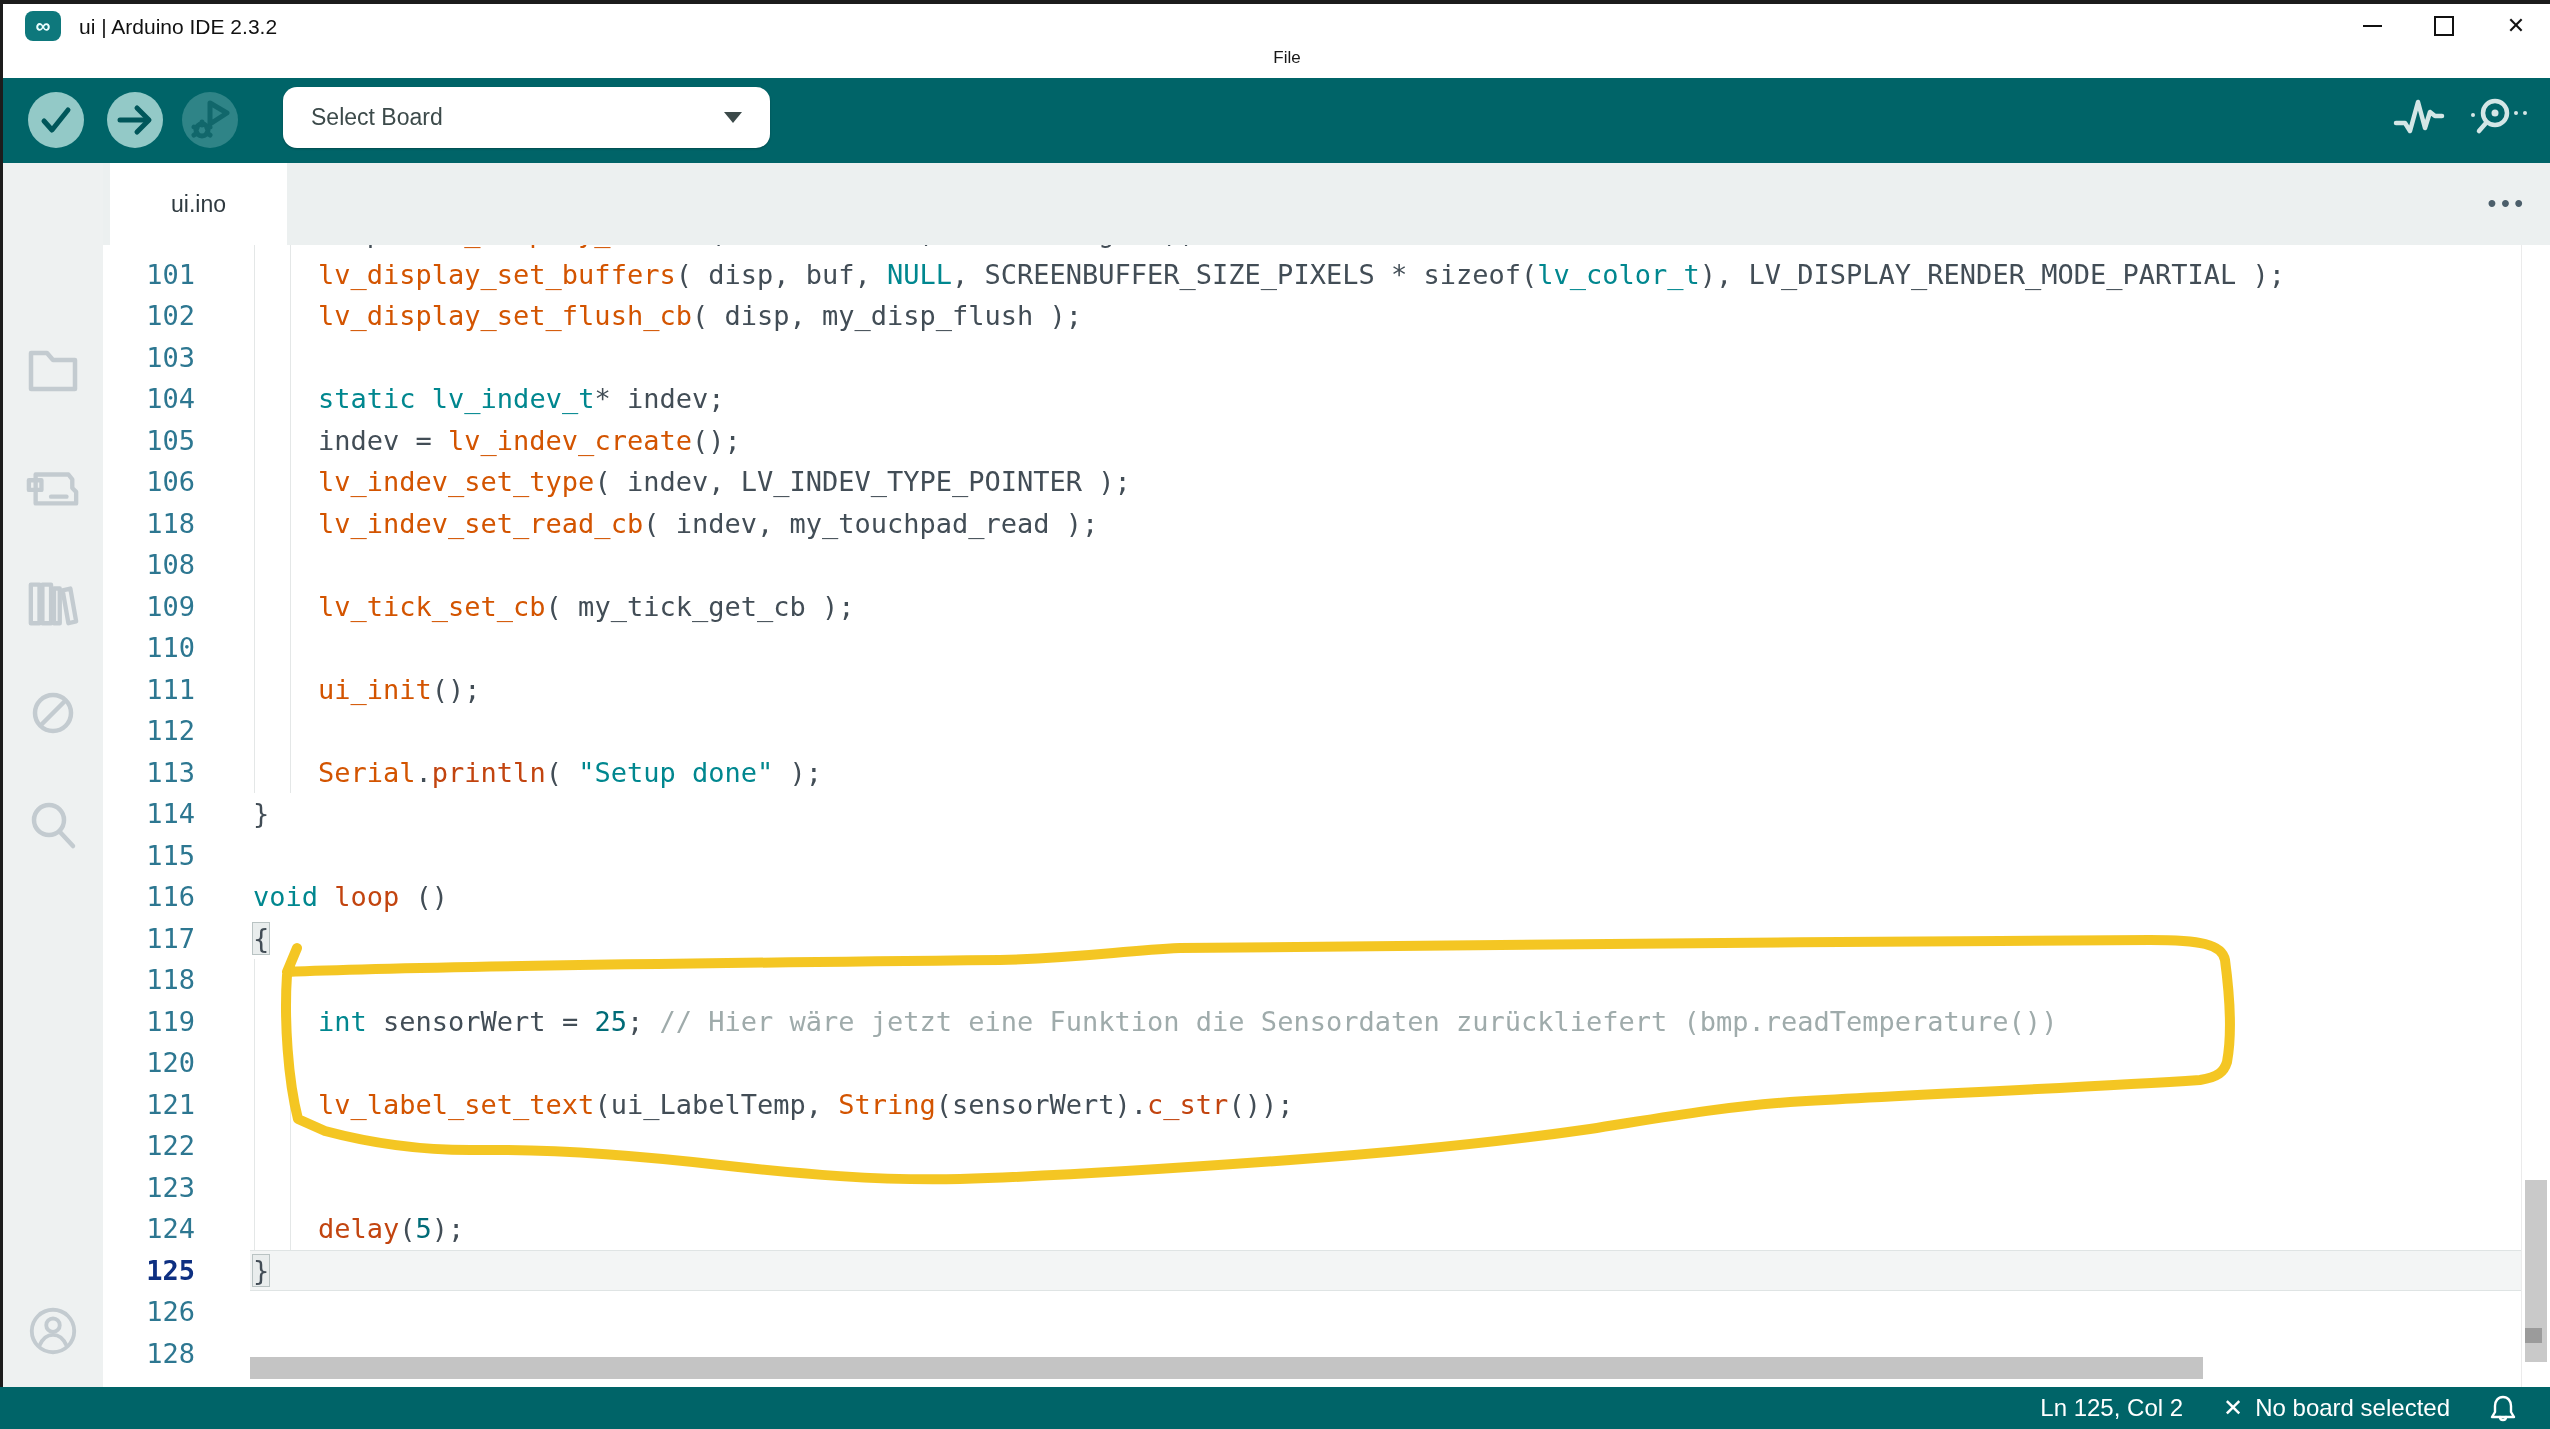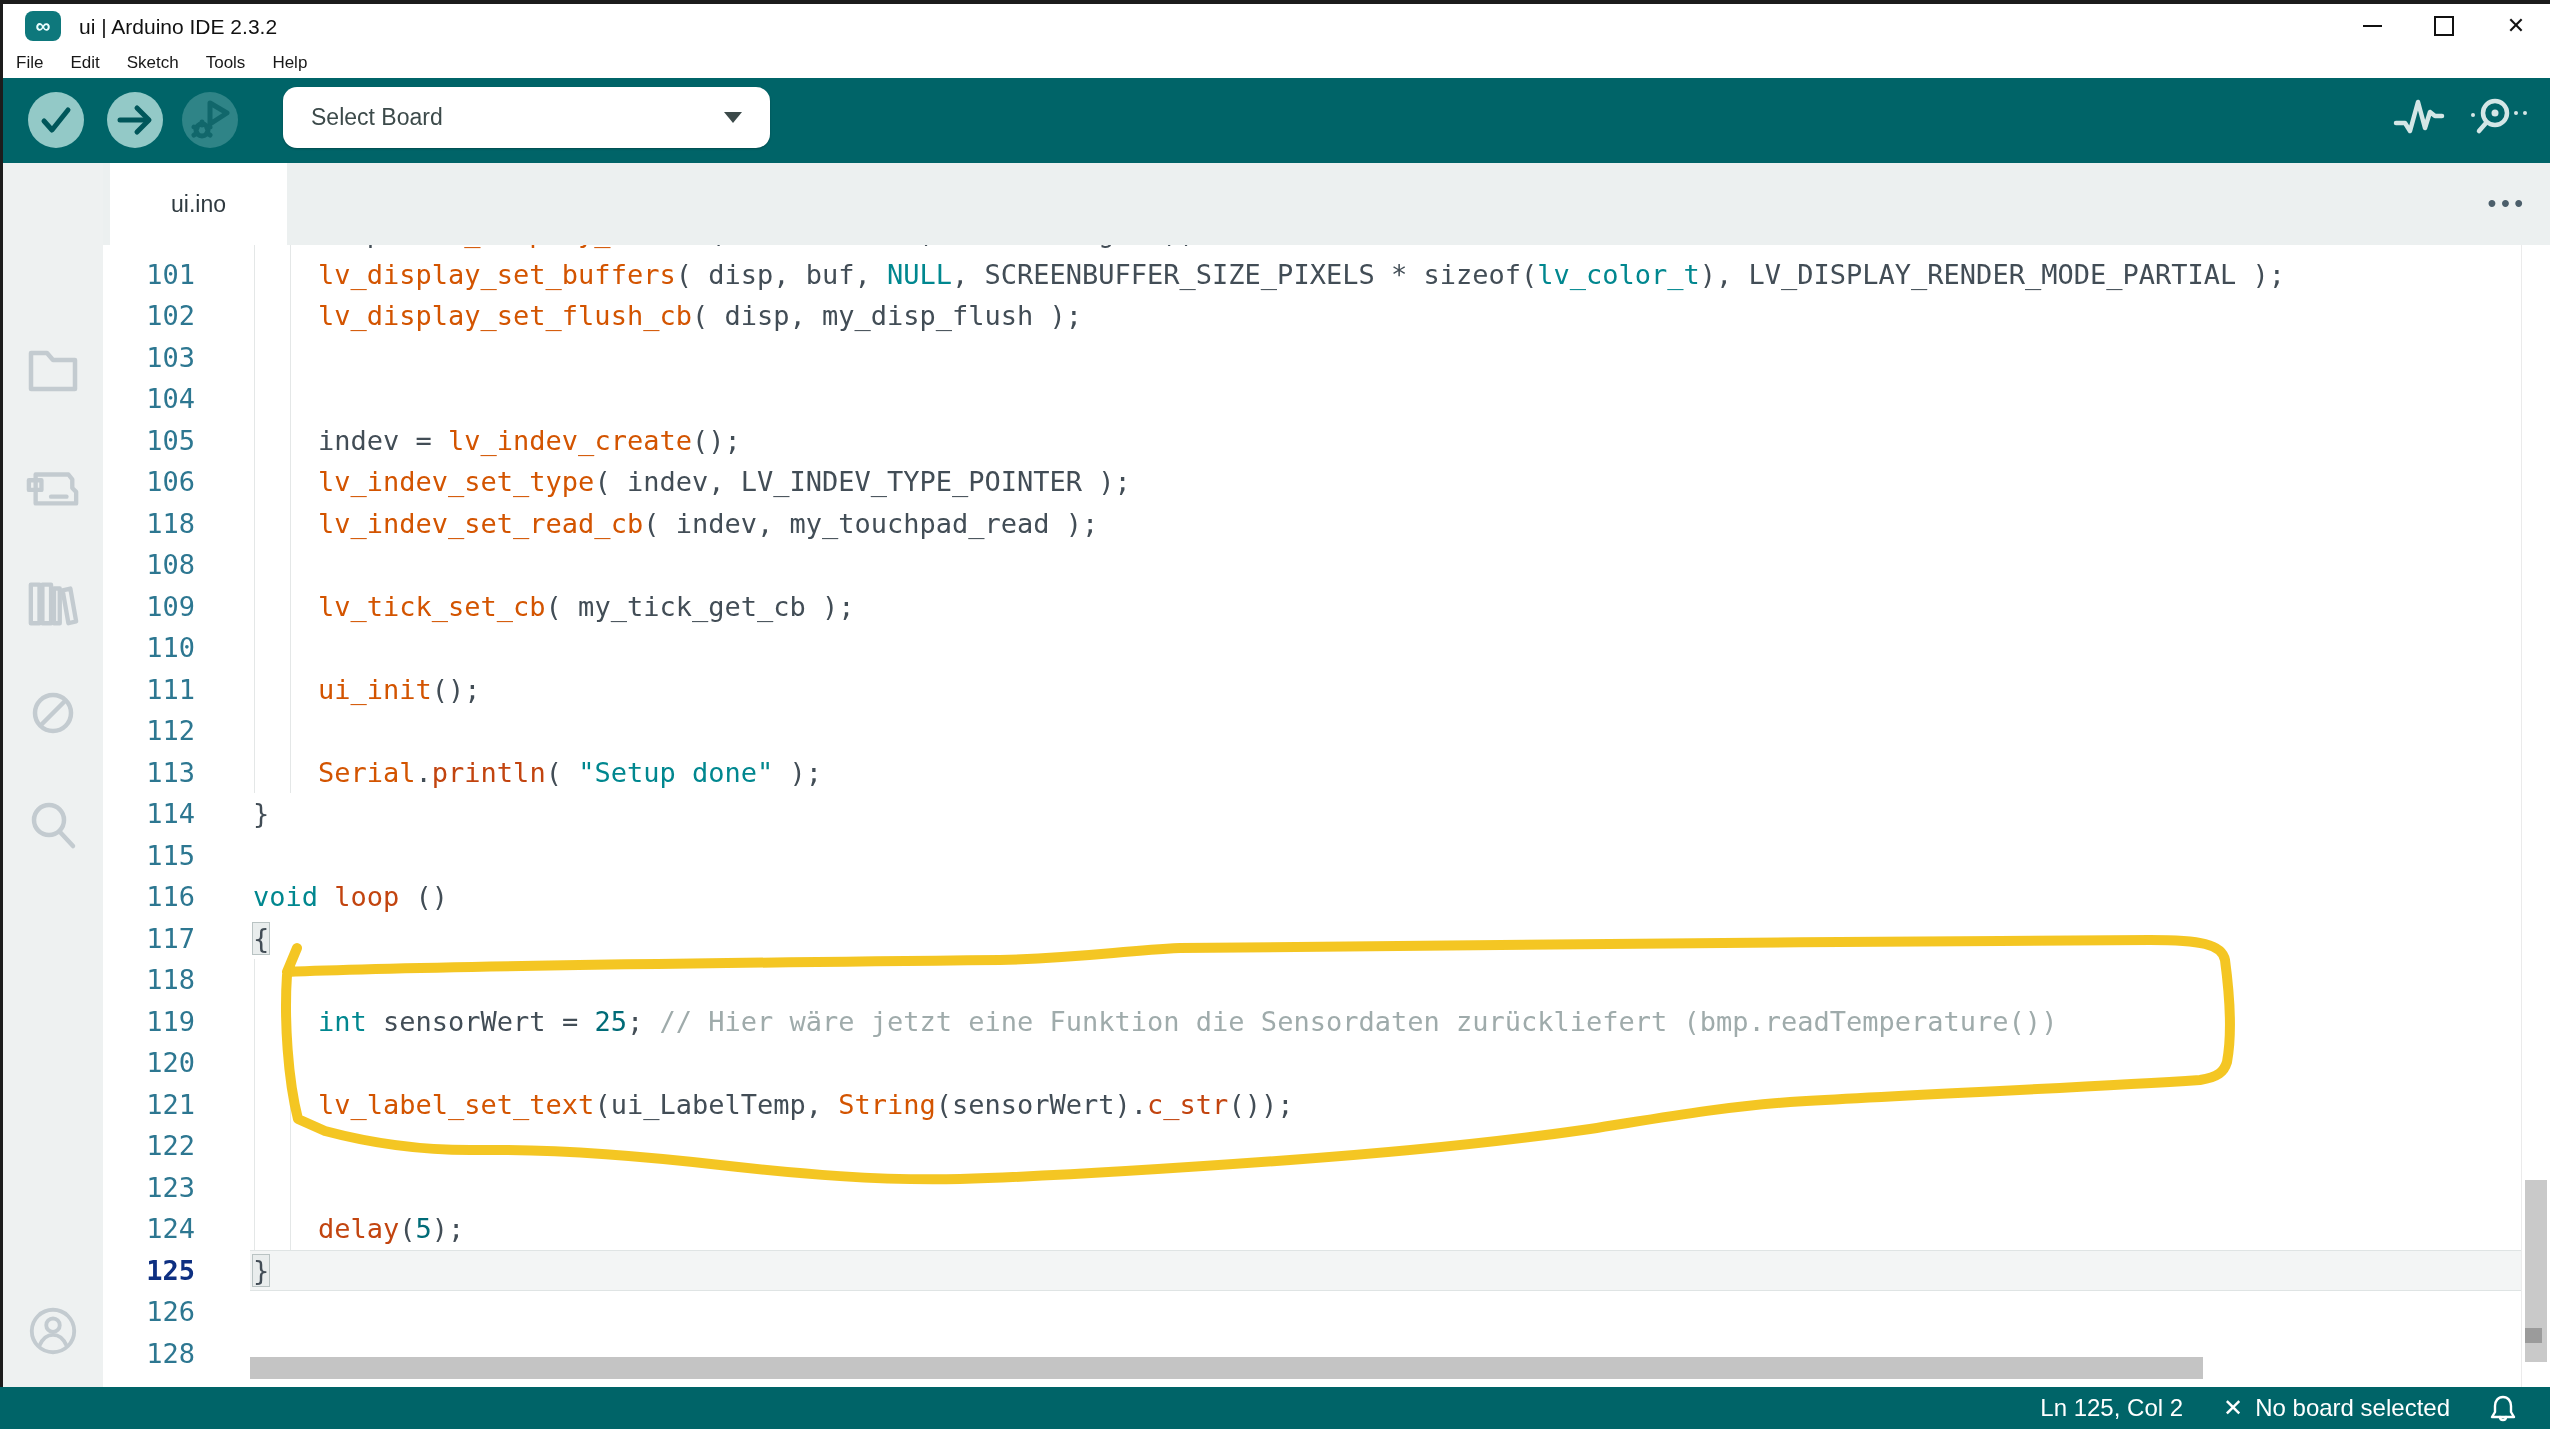--- a/index.html
+++ b/index.html
@@ -11,21 +11,21 @@
   .titlebar{position:absolute;left:3px;top:4px;right:0;height:44px;background:#fff;}
   .app-logo{position:absolute;left:22px;top:7px;width:36px;height:30px;background:#0e787c;border-radius:8px;
             color:#eafefe;font-size:21px;font-weight:bold;text-align:center;line-height:29px;}
   .title-text{position:absolute;left:76px;top:11px;font-size:21px;color:#111;}
   .winbtn{position:absolute;top:0;height:44px;width:46px;display:flex;align-items:center;justify-content:center;}
   .btn-min{left:2346px;} .btn-max{left:2418px;} .btn-close{left:2490px;}
   .glyph-min{width:19px;height:2px;background:#111;}
   .glyph-max{width:16px;height:16px;border:2px solid #111;}
   .glyph-close{font-size:22px;color:#111;line-height:1;}
   .menubar{position:absolute;left:3px;top:48px;right:0;height:30px;background:#fff;display:flex;align-items:center;
-           padding-left:13px;gap:27px;font-size:17px;color:#181818;}
+           padding-left:21px;gap:27px;font-size:17px;color:#181818;flex-direction:column;}
   .menubar span{cursor:default;}
   
   .toolbar{position:absolute;left:3px;top:78px;right:0;height:85px;background:var(--teal,#006468);}
   .tbtn{position:absolute;top:14px;width:56px;height:56px;border-radius:50%;background:var(--btn_light,#93c9c7);
         display:flex;align-items:center;justify-content:center;}
   .tbtn.disabled{background:#2f8487;}
   .tbtn svg{stroke:#00565a;fill:none;stroke-width:5;stroke-linecap:round;stroke-linejoin:round;}
   .tbtn.disabled svg{opacity:.62;}
   .board-select{position:absolute;left:280px;top:9px;width:487px;height:61px;background:#fff;border-radius:14px;
                 display:flex;align-items:center;box-shadow:0 1px 2px rgba(0,0,0,.25);}
@@ -209,20 +209,21 @@
         <div class="row g">
           <div class="ln">102</div>
           <div class="code"><span class="tk-d">    </span><span class="tk-f">lv_display_set_flush_cb</span><span class="tk-d">( disp, my_disp_flush );</span></div>
         </div>
         <div class="row g">
           <div class="ln">103</div>
           <div class="code"></div>
         </div>
         <div class="row g">
           <div class="ln">104</div>
+          <div class="code"><span class="tk-d">    </span><span class="tk-k">static</span><span class="tk-d"> </span><span class="tk-k">lv_indev_t</span><span class="tk-d">* indev;</span></div>
         </div>
         <div class="row g">
           <div class="ln">105</div>
           <div class="code"><span class="tk-d">    indev = </span><span class="tk-f">lv_indev_create</span><span class="tk-d">();</span></div>
         </div>
         <div class="row g">
           <div class="ln">106</div>
           <div class="code"><span class="tk-d">    </span><span class="tk-f">lv_indev_set_type</span><span class="tk-d">( indev, LV_INDEV_TYPE_POINTER );</span></div>
         </div>
         <div class="row g">

